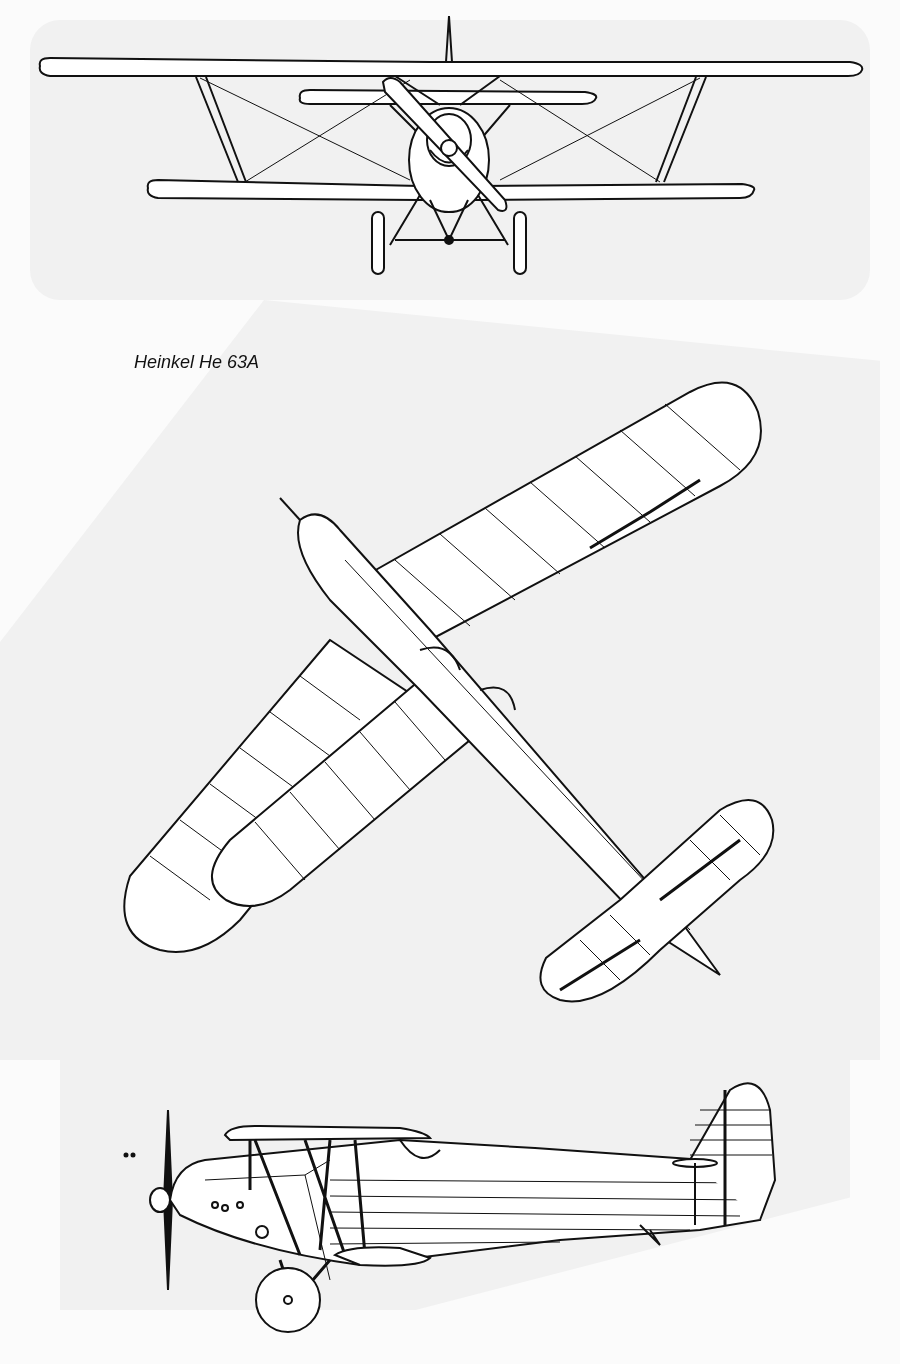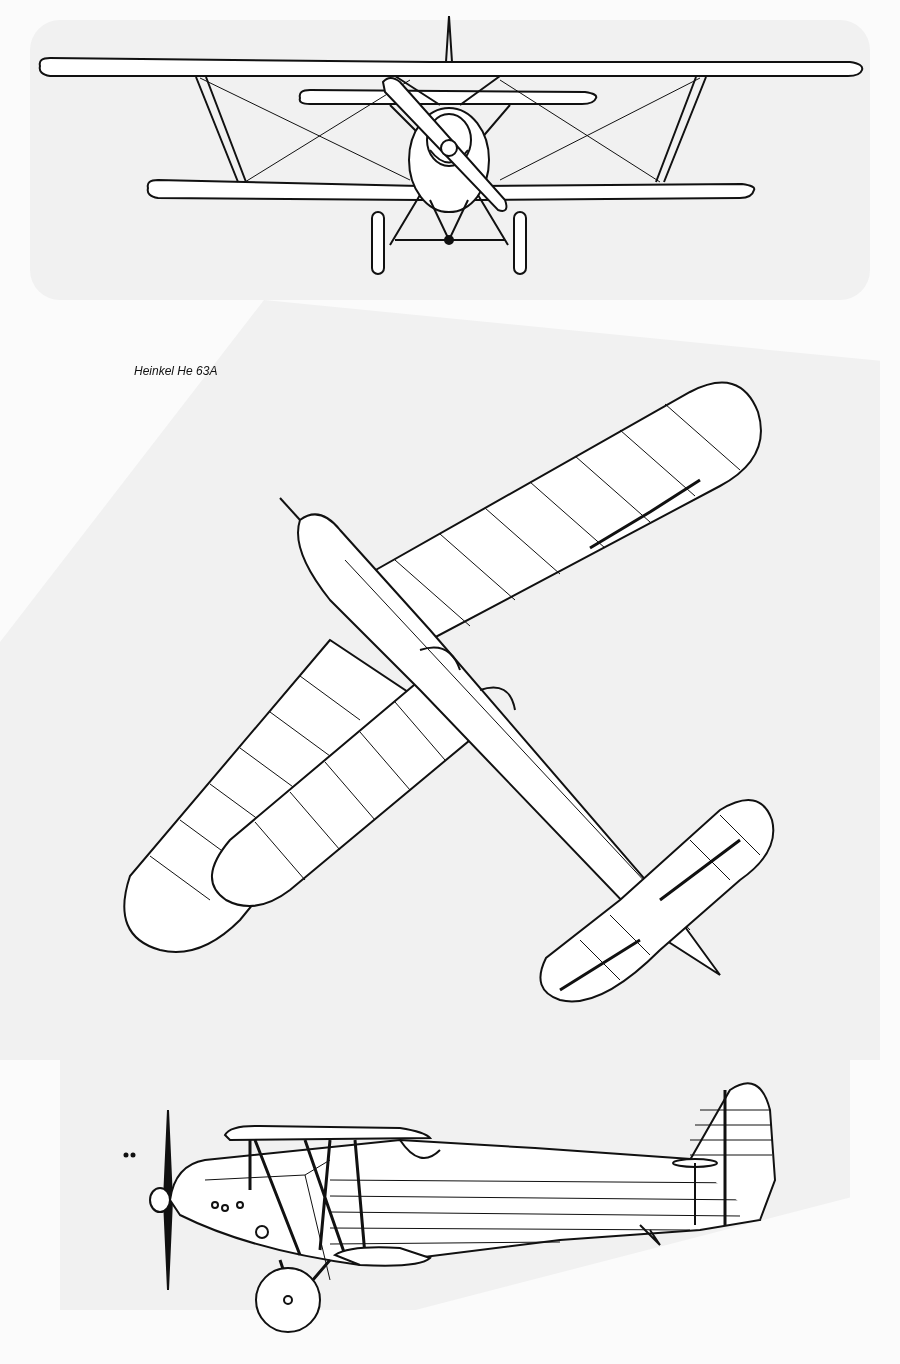--- a/index.html
+++ b/index.html
@@ -1,19 +1,19 @@
 <!DOCTYPE html>
 <html><head>
 <meta charset="utf-8">
 <style>
   html,body{margin:0;padding:0;}
   body{width:900px;height:1364px;background:#fbfbfb;position:relative;overflow:hidden;font-family:"Liberation Sans",sans-serif;}
   .bgpatch{position:absolute;background:#f1f1f1;}
   svg{position:absolute;left:0;top:0;}
-  .label{position:absolute;left:134px;top:364px;font-size:12px;font-style:italic;color:#111;font-family:"Liberation Sans",sans-serif;}
+  .label{position:absolute;left:134px;top:352px;font-size:18px;font-style:italic;color:#111;font-family:"Liberation Sans",sans-serif;}
 </style>
 </head>
 <body>
 
 <div class="bgpatch" style="left:30px;top:20px;width:840px;height:280px;border-radius:30px;"></div>
 <div class="bgpatch" style="left:0;top:300px;width:880px;height:760px;clip-path:polygon(30% 0,100% 8%,100% 100%,0 100%,0 45%);"></div>
 <div class="bgpatch" style="left:60px;top:1060px;width:790px;height:250px;clip-path:polygon(0 0,100% 0,100% 55%,45% 100%,0 100%);"></div>
 
 <div class="label">Heinkel He 63A</div>
 

